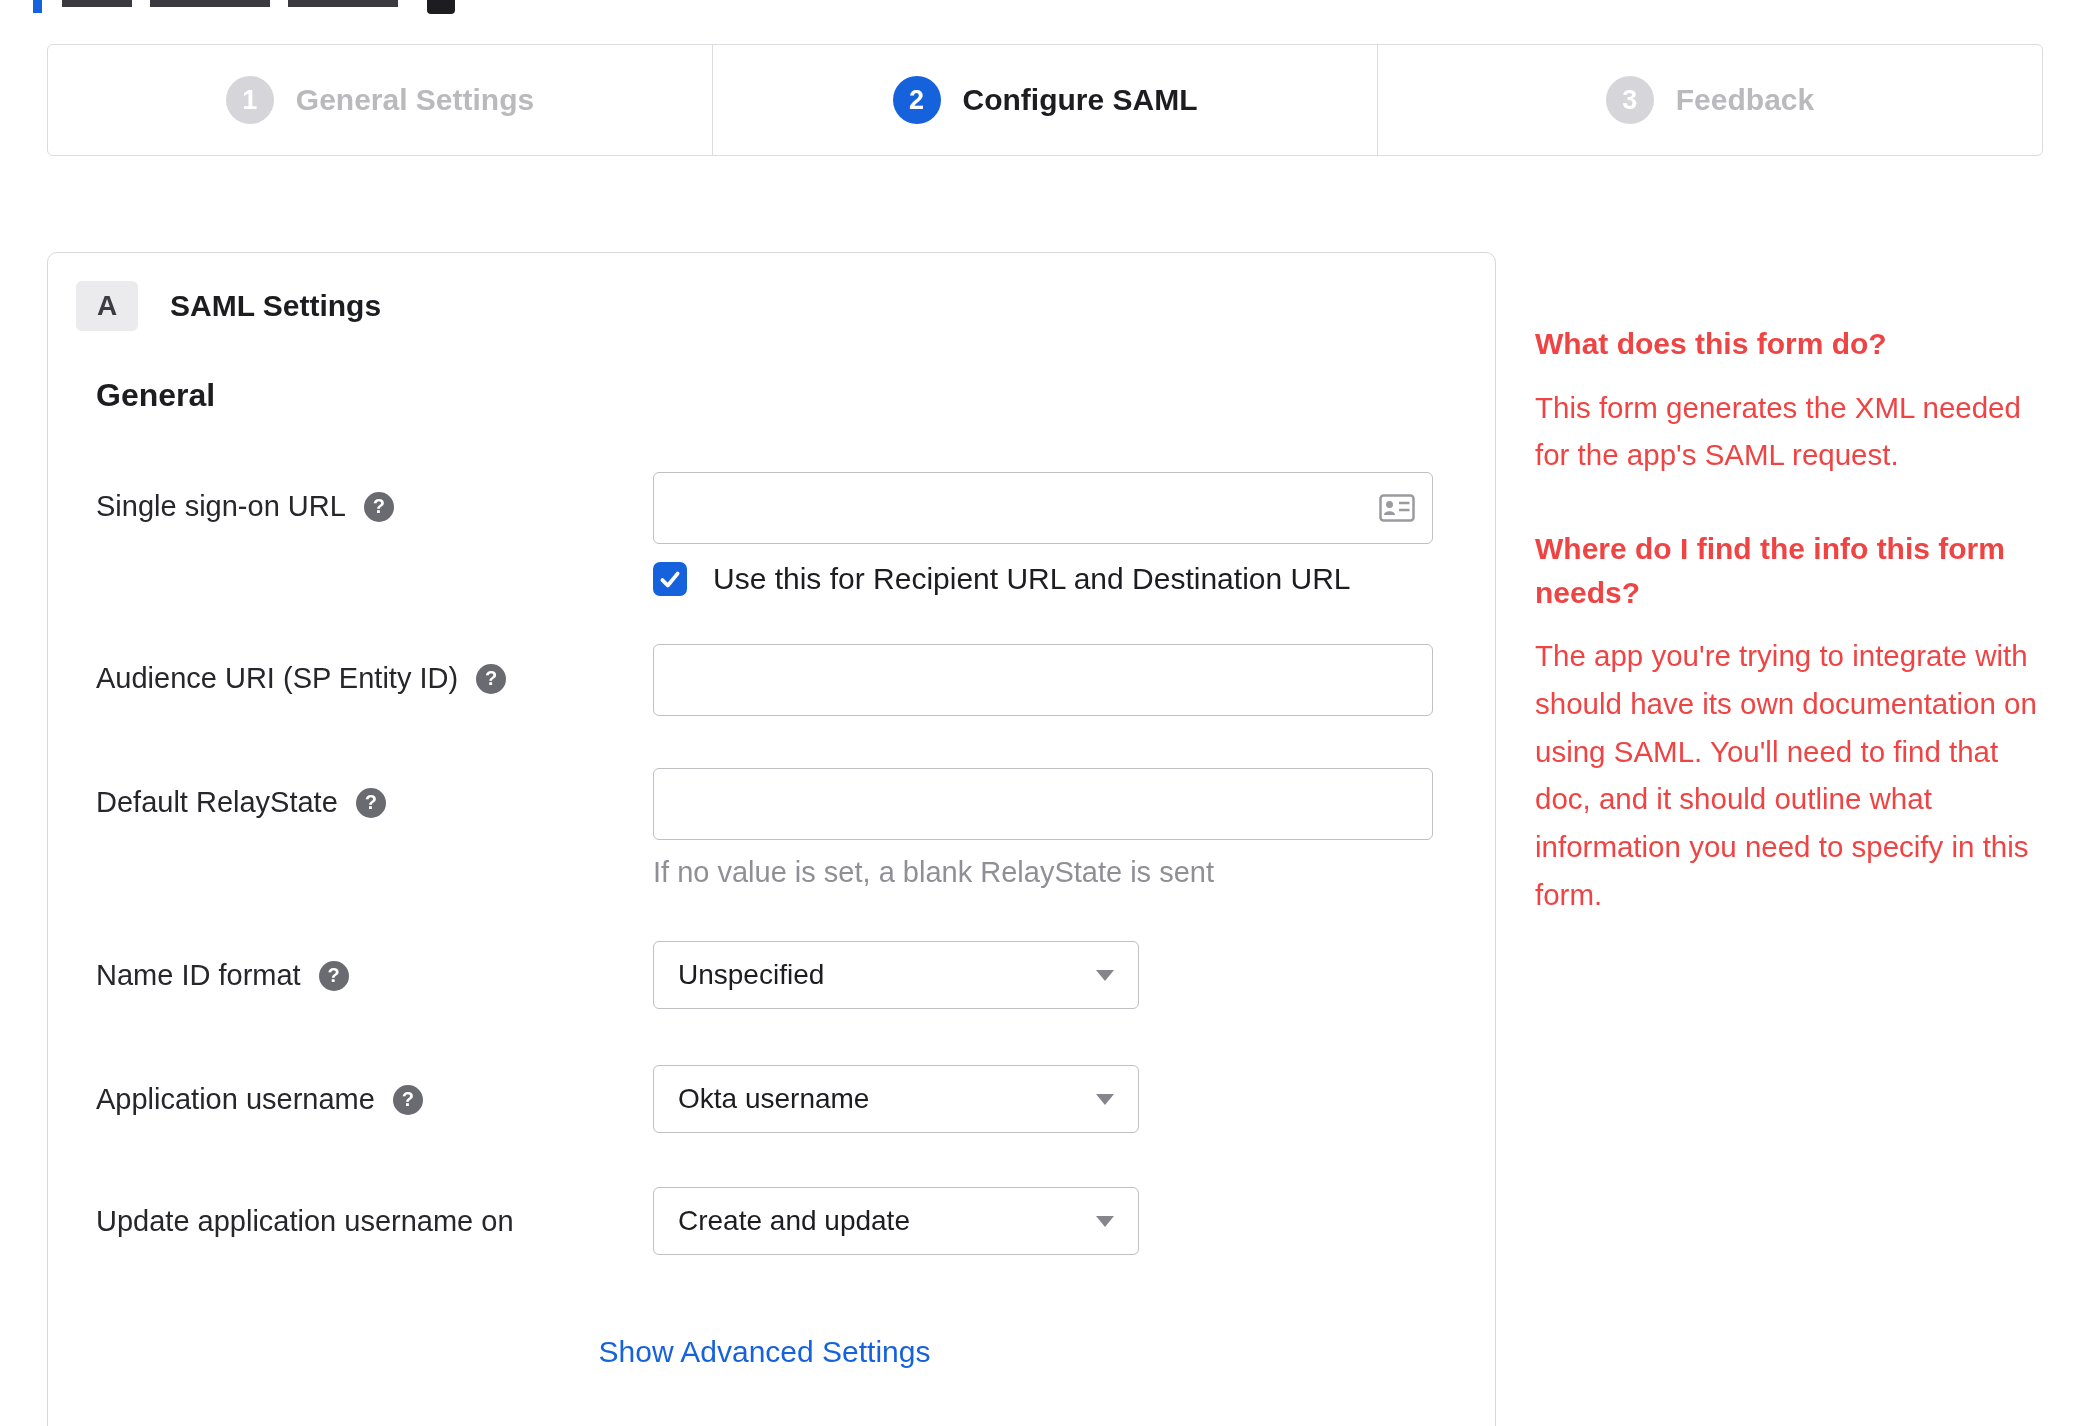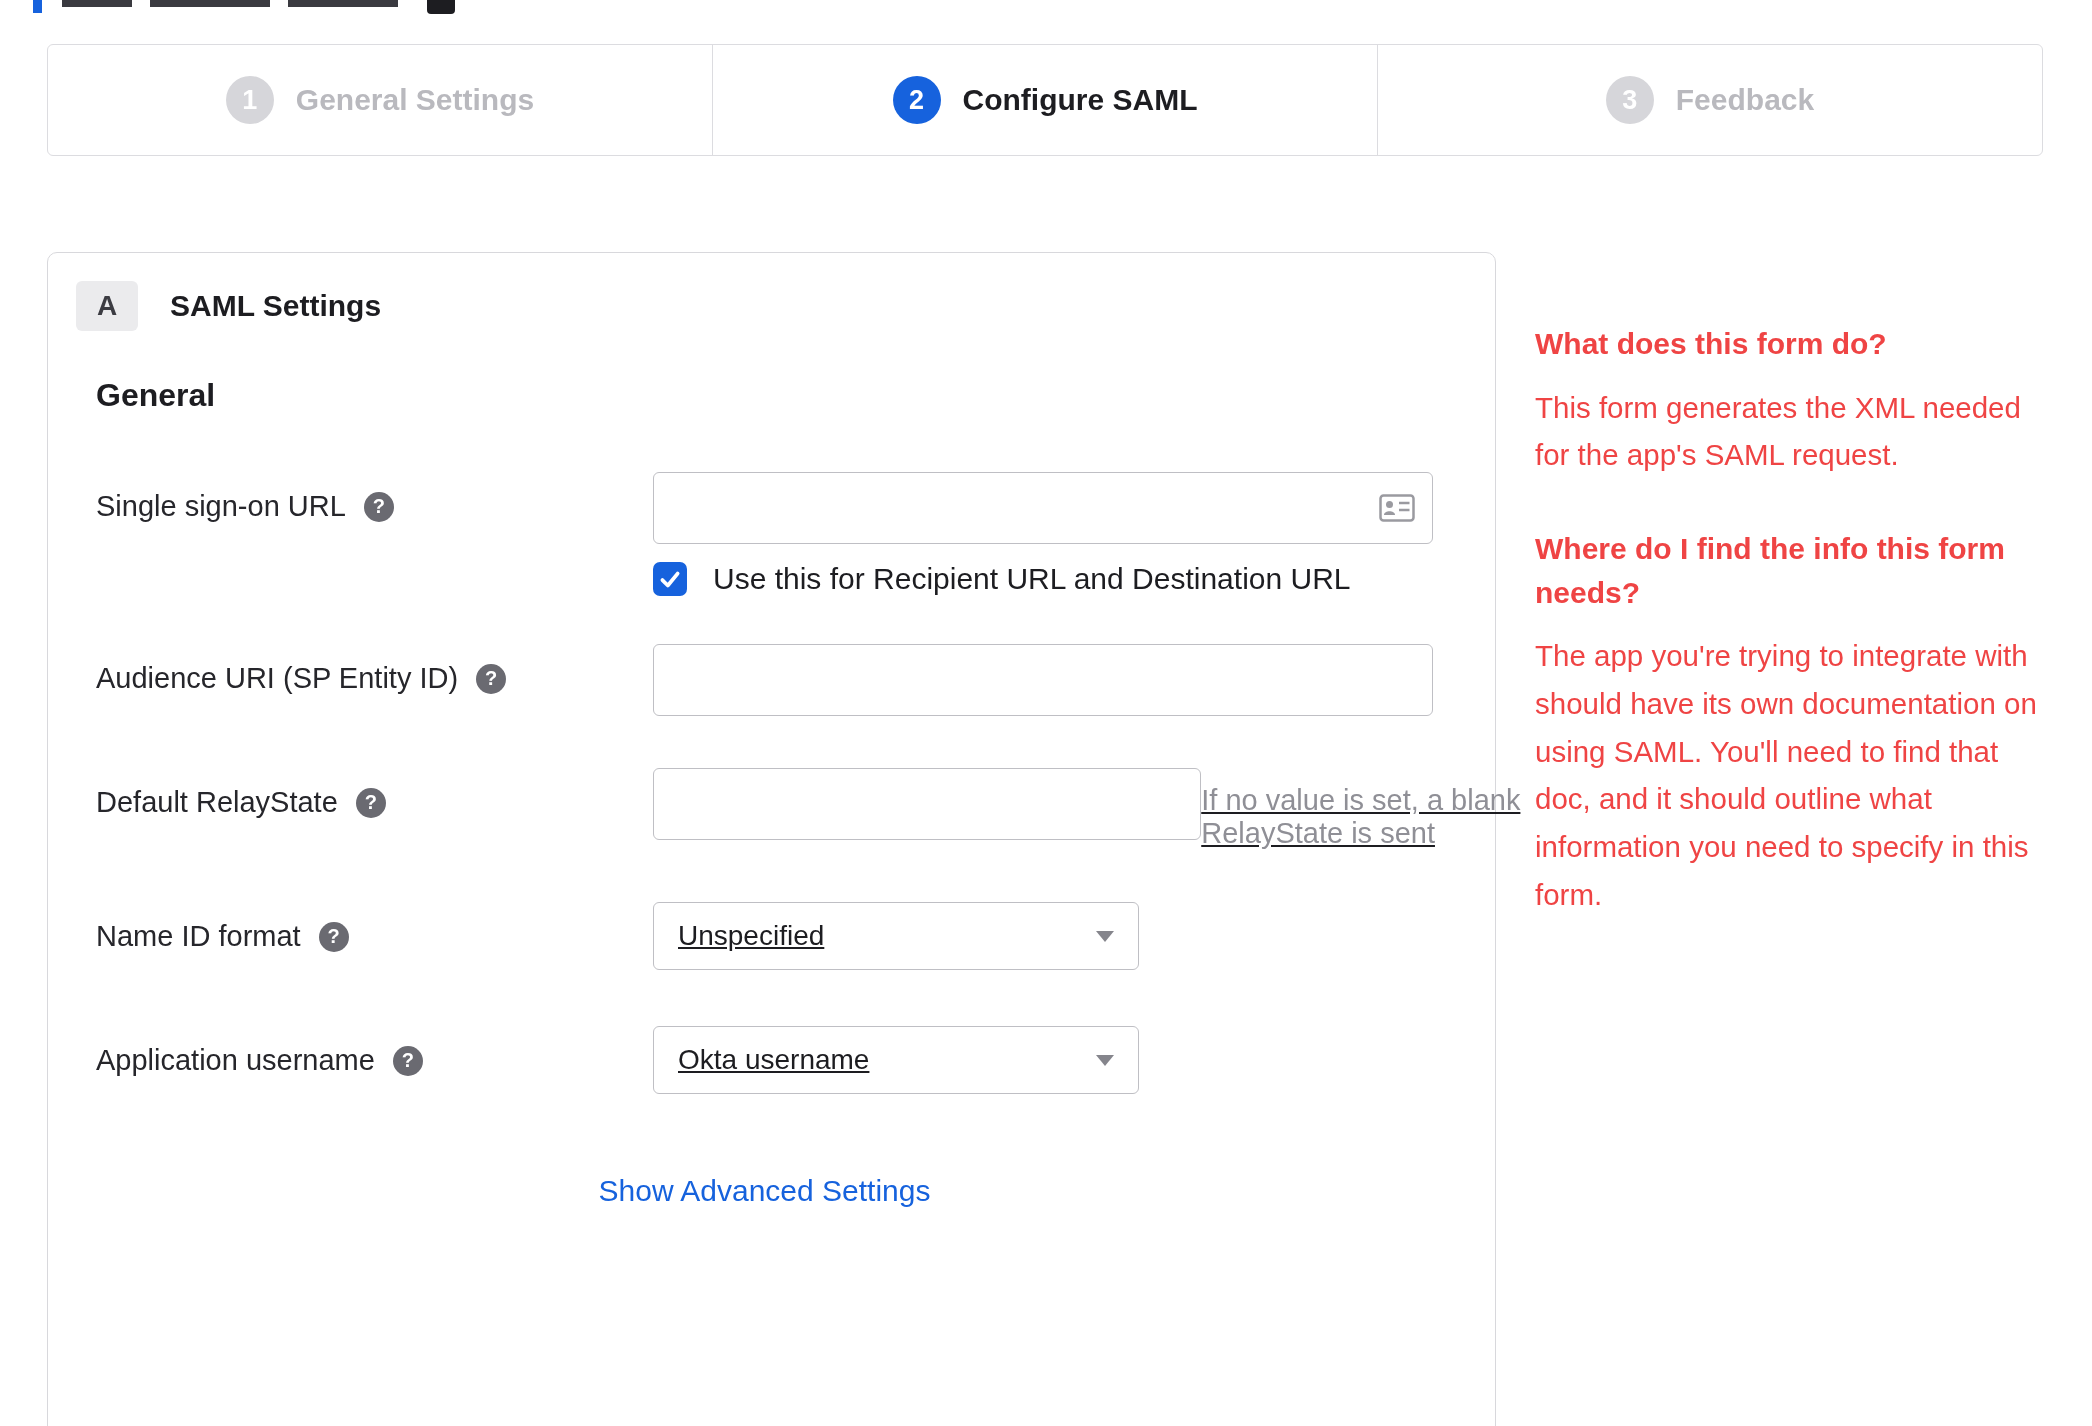--- a/index.html
+++ b/index.html
@@ -64,21 +64,21 @@
     flex:0 0 557px; width:557px; font-size:29px; color:#26262b;
     padding-top:18px; display:flex; align-items:center; gap:18px;
   }
   .help-icon {
     width:30px; height:30px; border-radius:50%; background:#6a6a71;
     color:#fff; font-size:20px; font-weight:bold;
     display:inline-flex; align-items:center; justify-content:center;
     flex:0 0 30px; cursor:pointer;
   }
 
-  .control { display:flex; flex-direction:row;text-decoration:underline; }
+  .control { display:flex; flex-direction:column; }
   .input-wrap { position:relative; width:780px; }
   .text-input {
     width:780px; height:72px; border:1px solid #bfbfc4; border-radius:6px;
     font-size:29px; padding:0 64px 0 20px; font-family:inherit;
     color:#1d1d21; background:#fff; outline:none;
   }
   .card-icon { position:absolute; right:18px; top:22px; }
 
   .checkbox-row {
     margin-left:557px; margin-top:18px;
@@ -220,20 +220,31 @@
         <span class="help-icon">?</span>
       </div>
       <div class="control">
         <div class="select">
           <span>Okta username</span>
           <span class="caret"></span>
         </div>
       </div>
     </div>
 
+    <div class="form-row mt-54">
+      <div class="field-label">
+        <span>Update application username on</span>
+      </div>
+      <div class="control">
+        <div class="select">
+          <span>Create and update</span>
+          <span class="caret"></span>
+        </div>
+      </div>
+    </div>
 
     <div class="advanced">
       <a>Show Advanced Settings</a>
     </div>
 
   </div>
 </div>
 
 <div class="help-panel">
   <div class="help-block">

